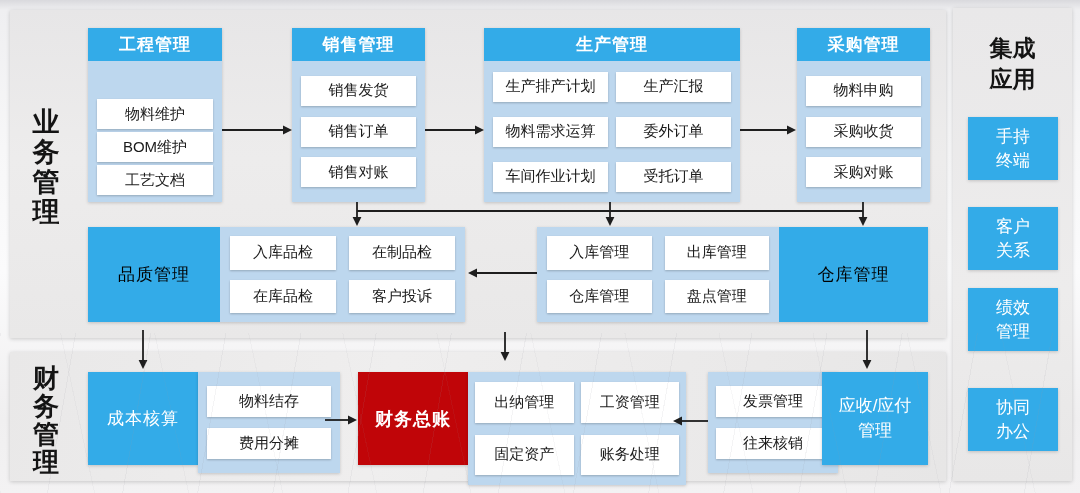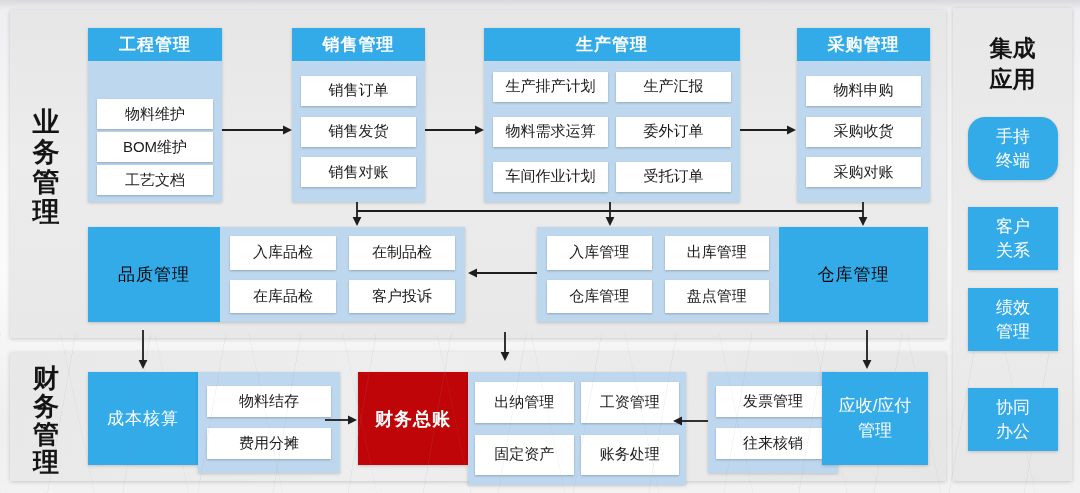--- a/index.html
+++ b/index.html
@@ -70,21 +70,21 @@
     text-align:center;white-space:pre-line;line-height:1.45;}
   .fin .item{height:31px;}
   .fin.ledger-items .item{height:auto;font-size:15px;}
 
   
   .int-title{position:absolute;left:953px;top:33px;width:119px;text-align:center;font-size:23px;
     font-weight:700;color:#141414;white-space:pre-line;line-height:1.35;z-index:5;}
   .int-box{position:absolute;left:968px;width:90px;height:63px;background:#33abe8;color:#fff;
     font-size:17px;font-weight:500;display:flex;align-items:center;justify-content:center;
     text-align:center;white-space:pre-line;line-height:1.4;box-shadow:0 1px 3px rgba(0,0,0,0.18);z-index:5;}
-  .int-box.b0{top:117px;border-radius:17px;} .int-box.b1{top:207px;} .int-box.b2{top:288px;} .int-box.b3{top:388px;}
+  .int-box.b0{top:117px;} .int-box.b1{top:207px;} .int-box.b2{top:288px;} .int-box.b3{top:388px;}
 
   .arrows{position:absolute;left:0;top:0;z-index:10;pointer-events:none;}
 </style>
 </head>
 <body>
 
 <div class="stage">
 
   <div class="panel business"></div>
   <div class="panel finance"></div>
@@ -98,22 +98,22 @@
     <div class="sec-items">
       <div class="item">物料维护</div>
       <div class="item">BOM维护</div>
       <div class="item">工艺文档</div>
     </div>
   </div>
 
   <div class="sec sales">
     <div class="sec-header">销售管理</div>
     <div class="sec-items">
+      <div class="item">销售发货</div>
       <div class="item">销售订单</div>
-      <div class="item">销售发货</div>
       <div class="item">销售对账</div>
     </div>
   </div>
 
   <div class="sec prod">
     <div class="sec-header">生产管理</div>
     <div class="sec-items grid">
       <div class="item">生产排产计划</div>
       <div class="item">生产汇报</div>
       <div class="item">物料需求运算</div>

